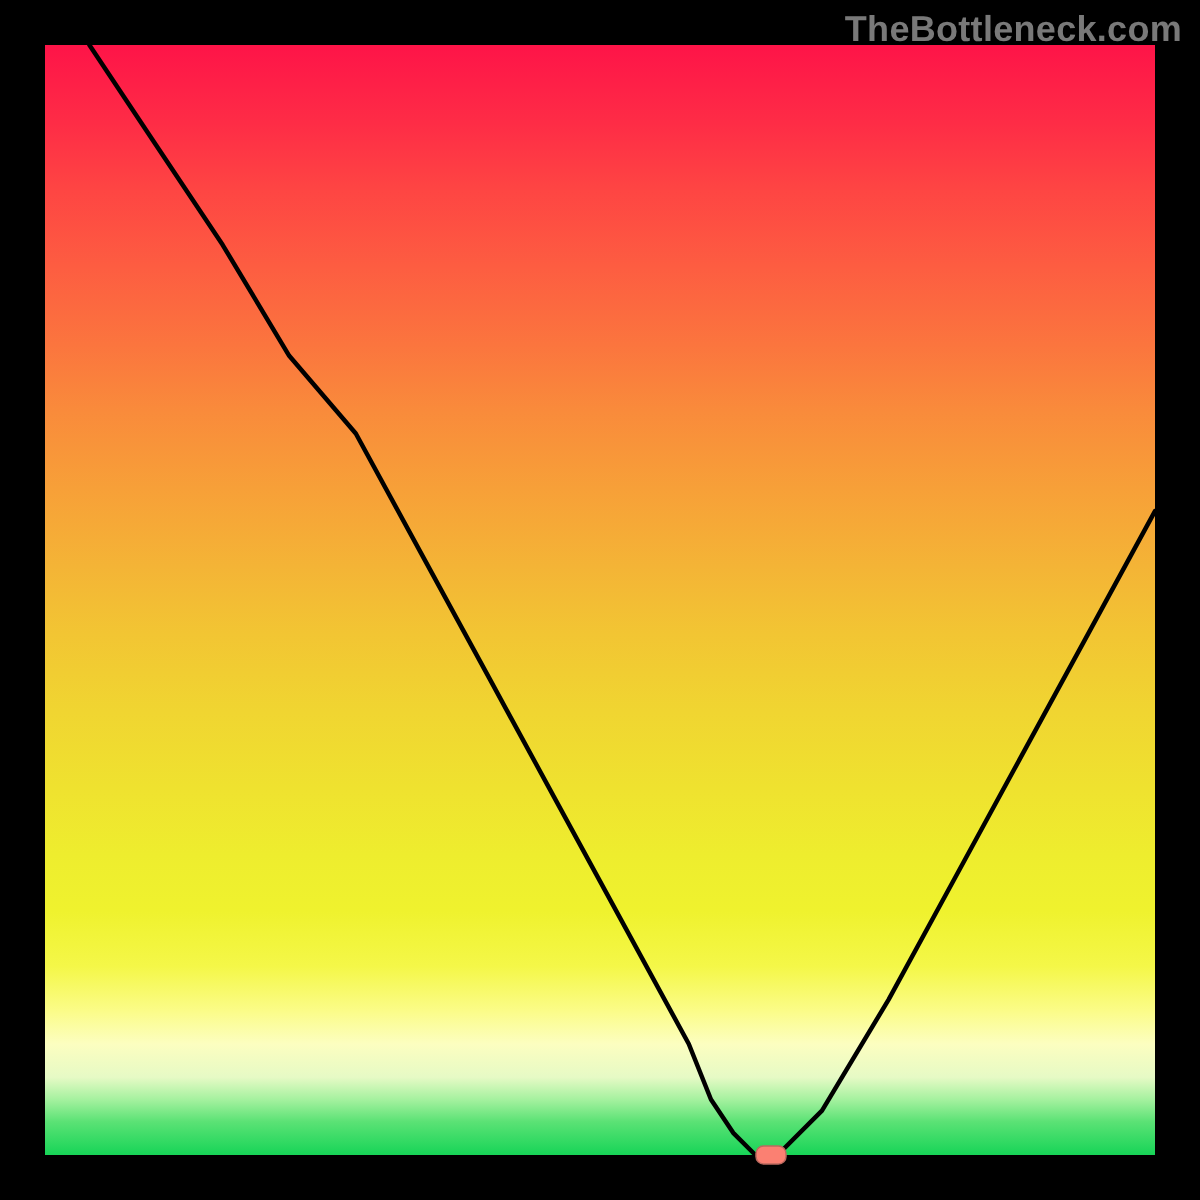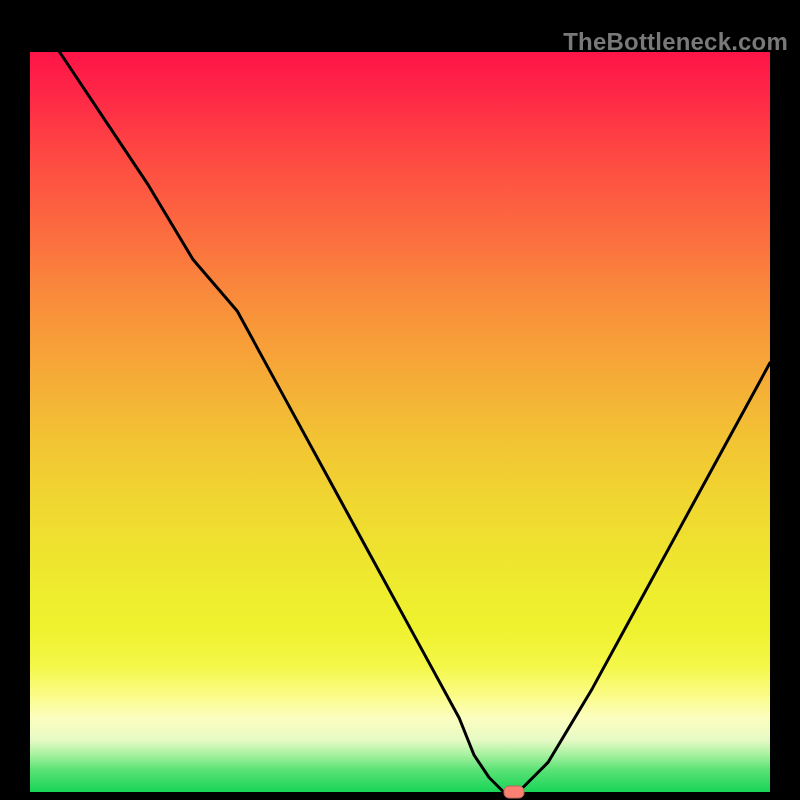--- a/index.html
+++ b/index.html
@@ -8,21 +8,20 @@
     width: 800px;
     height: 800px;
     overflow: hidden;
     font-family: Arial, Helvetica, sans-serif;
     background: #000;
   }
   .chart-root {
     position: relative;
     width: 800px;
     height: 665px;
-    margin-top: 22px;
   }
   .plot-bg {
     position: absolute;
     left: 30px;
     top: 30px;
     width: 740px;
     height: 740px;
     
     background: linear-gradient(
       to bottom,

